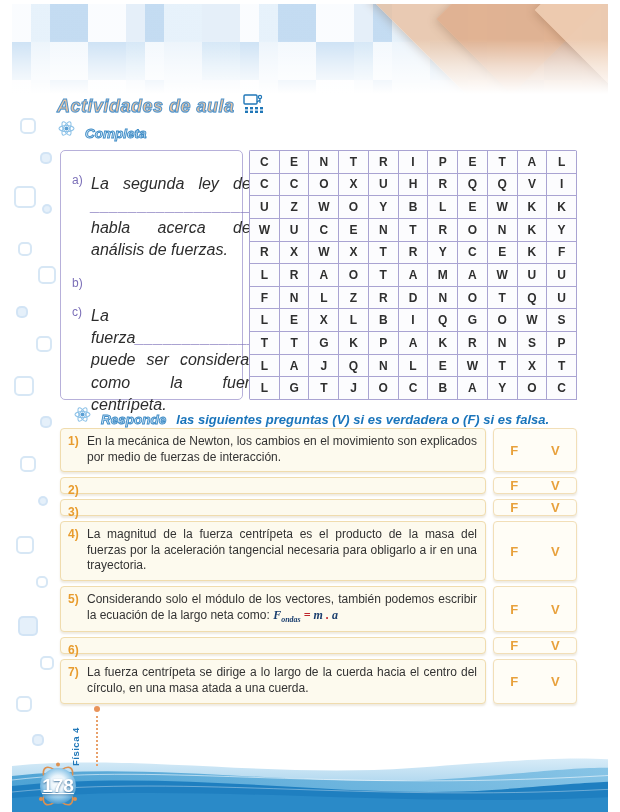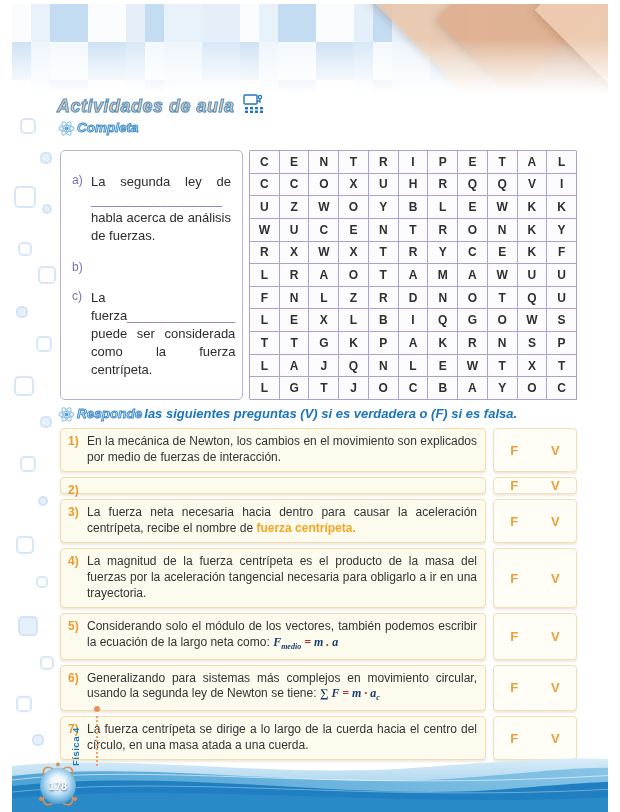--- a/index.html
+++ b/index.html
@@ -41,38 +41,38 @@
 
   
   .title-row { position:absolute; left:45px; top:90px; display:flex; align-items:center; gap:8px; }
   .main-title {
     font-size:18px; font-weight:bold; font-style:italic; letter-spacing:0.5px;
     color:#eac3a0; -webkit-text-stroke:1px #4f94cd;
     text-shadow:0 1px 0 rgba(79,148,205,0.4);
   }
 
   
-  .instr-row { position:absolute; display:flex; align-items:flex-start; gap:2px; }
+  .instr-row { position:absolute; display:flex; align-items:flex-end; gap:10px; }
   .instr-completa { left:46px; top:116px; }
-  .instr-responde { left:46px; top:402px; }
+  .instr-responde { left:62px; top:402px; }
   .tag-word {
     font-size:13.5px; font-weight:bold; font-style:italic;
     color:#c8e0f2; -webkit-text-stroke:0.9px #3f8cc6;
   }
   .instr-text { font-size:13px; font-weight:bold; font-style:italic; color:#1b75bb; }
 
   
   .clue-box {
     position:absolute; left:48px; top:146px; width:183px; height:250px;
     background:#ffffff; border:1px solid #b7b0da; border-radius:5px;
     padding:22px 11px 10px 11px;
   }
   .clue { display:flex; gap:4px; margin-bottom:15px; }
   .clue-letter { color:#7b6fb8; font-size:12px; width:15px; flex:0 0 15px; }
-  .clue-text { font-size:13px; line-height:1.38; color:#2d2d2d; text-align:justify; }
+  .clue-text { font-size:16px; line-height:1.38; color:#2d2d2d; text-align:justify;font-style:italic; }
   .part-blank { color:#7b6fb8; letter-spacing:0.5px; }
 
   
   .ws-grid {
     position:absolute; left:237px; top:146px; width:328px; height:250px;
     display:grid; grid-template-columns:repeat(11,1fr); grid-auto-rows:1fr;
     border-top:1px solid #a9a3d2; border-left:1px solid #a9a3d2;
     background:#fbfbfe; border-radius:2px;
   }
   .ws-cell {
@@ -104,21 +104,21 @@
   
   .waves { position:absolute; left:0; bottom:0; width:620px; height:64px; }
 
   
   .page-badge { position:absolute; left:22px; top:758px; width:48px; height:48px; }
   .badge-circle {
     position:absolute; left:6px; top:6px; width:36px; height:36px; border-radius:50%;
     background:radial-gradient(circle at 50% 42%, #ffffff 0%, #e9f4fb 28%, #8ec6e8 55%, #2a86c4 85%);
     display:flex; align-items:center; justify-content:center;
   }
-  .badge-num { color:#ffffff; font-size:11px; font-weight:bold; text-shadow:0 1px 2px rgba(20,80,130,0.8); }
+  .badge-num { color:#ffffff; font-size:19px; font-weight:bold; text-shadow:0 1px 2px rgba(20,80,130,0.8);text-decoration:underline; }
   .badge-atom { position:absolute; inset:0; }
 
   
   .book-label {
     position:absolute; left:58px; top:698px; height:64px;
     writing-mode:vertical-rl; transform:rotate(180deg);
     color:#2077b8; font-size:9.5px; font-weight:bold; letter-spacing:0.5px;
   }
   .label-dotline { position:absolute; left:84px; top:712px; height:50px; width:0; border-left:2px dotted #e8a06a; }
   .label-dot { position:absolute; left:82px; top:702px; width:6px; height:6px; border-radius:50%; background:#e8935a; }
@@ -365,21 +365,20 @@
         </div>
         <div class="fvbox">
           <span class="fv">F</span>
           <span class="fv">V</span>
         </div>
       </div>
 
       <div class="qrow">
         <div class="qbox">
           <span class="qnum">3)</span>
-          <span class="qtext"><span class="part-normal">La fuerza neta necesaria hacia dentro para causar la aceleración centrípeta, recibe el nombre de </span><span class="part-orange">fuerza centrípeta.</span></span>
         </div>
         <div class="fvbox">
           <span class="fv">F</span>
           <span class="fv">V</span>
         </div>
       </div>
 
       <div class="qrow">
         <div class="qbox">
           <span class="qnum">4)</span>
@@ -387,32 +386,31 @@
         </div>
         <div class="fvbox">
           <span class="fv">F</span>
           <span class="fv">V</span>
         </div>
       </div>
 
       <div class="qrow">
         <div class="qbox">
           <span class="qnum">5)</span>
-          <span class="qtext"><span class="part-normal">Considerando solo el módulo de los vectores, también podemos escribir la ecuación de la largo neta como:  </span><span class="part-formula">F<sub>medio</sub> <span class="f-red">=</span> m <span class="f-red">.</span> a</span></span>
+          <span class="qtext"><span class="part-normal">Considerando solo el módulo de los vectores, también podemos escribir la ecuación de la largo neta como:  </span><span class="part-formula">F<sub>ondas</sub> <span class="f-red">=</span> m <span class="f-red">.</span> a</span></span>
         </div>
         <div class="fvbox">
           <span class="fv">F</span>
           <span class="fv">V</span>
         </div>
       </div>
 
       <div class="qrow">
         <div class="qbox">
           <span class="qnum">6)</span>
-          <span class="qtext"><span class="part-normal">Generalizando para sistemas más complejos en movimiento circular, usando la segunda ley de Newton se tiene:  </span><span class="part-formula">∑ F <span class="f-red">=</span> m <span class="f-red">·</span> a<sub>c</sub></span></span>
         </div>
         <div class="fvbox">
           <span class="fv">F</span>
           <span class="fv">V</span>
         </div>
       </div>
 
       <div class="qrow">
         <div class="qbox">
           <span class="qnum">7)</span>

